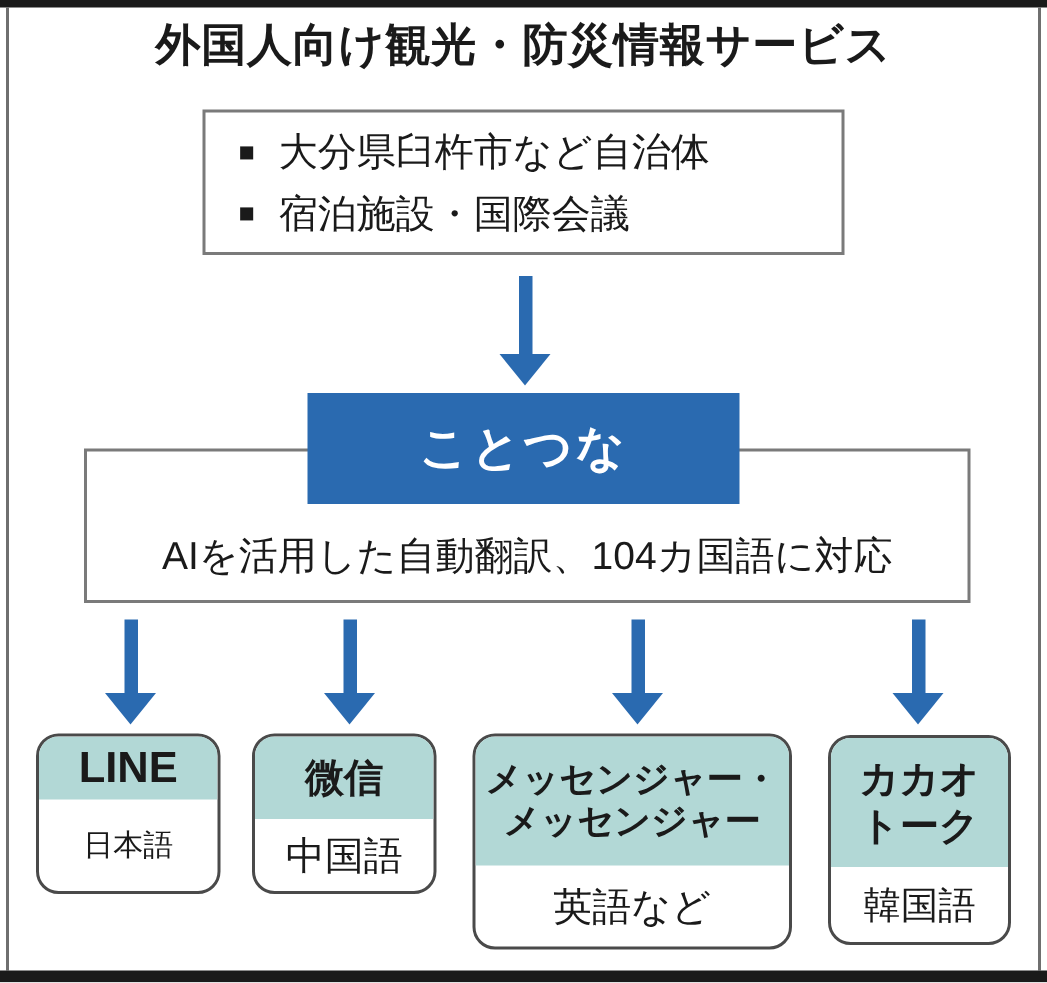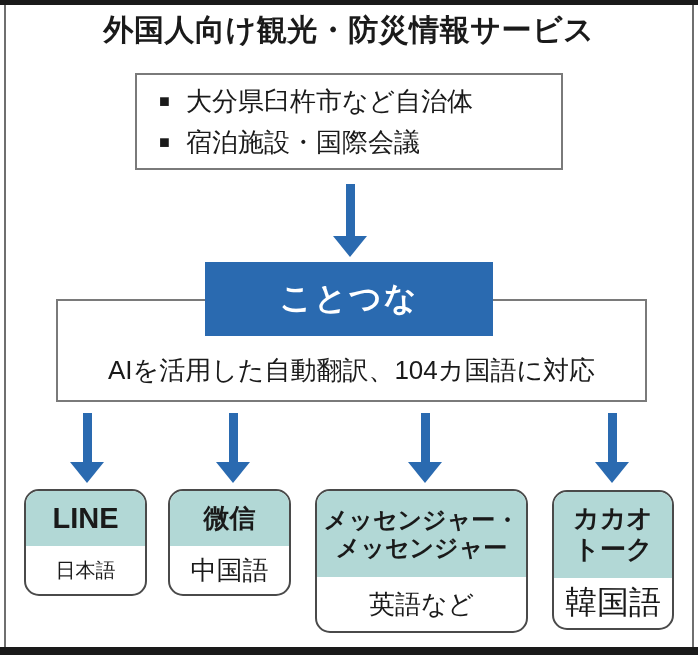--- a/index.html
+++ b/index.html
@@ -161,31 +161,31 @@
     line-height: 1.18;
     flex: none;
   }
   .card-body {
     flex: 1;
     display: flex;
     align-items: center;
     justify-content: center;
   }
   .card-1 { left: 24px;  top: 489px; width: 123px; height: 107px; }
-  .card-1 .card-header { height: 55px; font-size: 29px; }
+  .card-1 .card-header { height: 42px; font-size: 29px; }
   .card-1 .card-body { font-size: 20px; }
   .card-2 { left: 168px; top: 489px; width: 123px; height: 107px; }
   .card-2 .card-header { height: 55px; font-size: 26px; }
   .card-2 .card-body { font-size: 26px; text-align: right; }
   .card-3 { left: 315px; top: 489px; width: 213px; height: 144px; }
   .card-3 .card-header { height: 86px; font-size: 24px; }
   .card-3 .card-body { font-size: 26px; }
-  .card-4 { left: 552px; top: 490px; width: 122px; height: 140px; font-family: Liberation Serif, serif; }
+  .card-4 { left: 552px; top: 490px; width: 122px; height: 140px; }
   .card-4 .card-header { height: 86px; font-size: 26px; }
-  .card-4 .card-body { font-size: 32px; }
+  .card-4 .card-body { font-size: 25px; }
 </style>
 </head>
 <body>
 
 <div class="stage">
 
   <div class="bar top"></div>
   <div class="edge left"></div>
   <div class="edge right"></div>
   <div class="bar bottom"></div>

